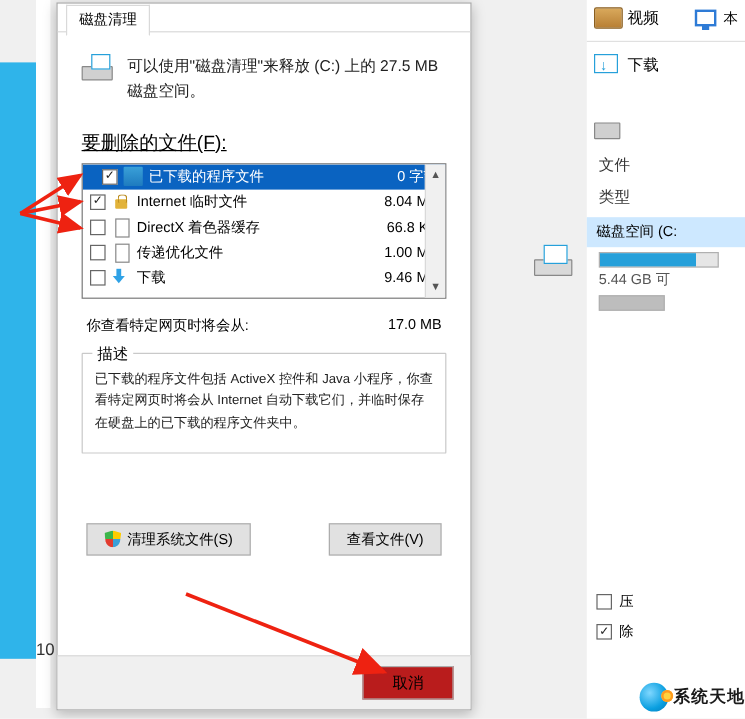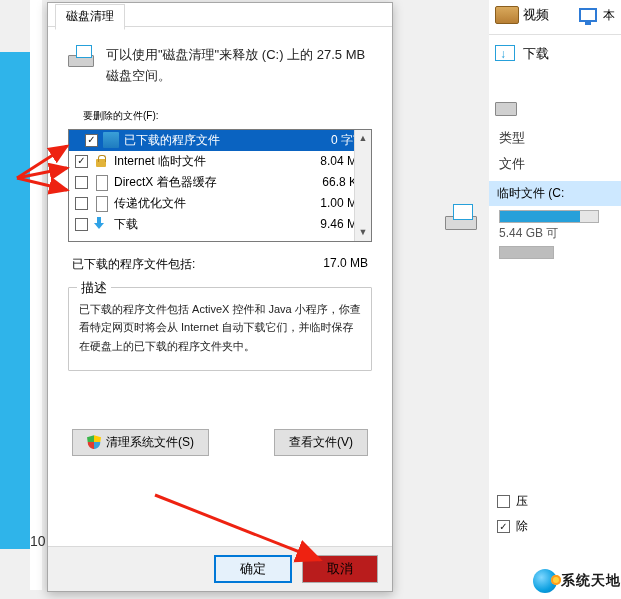--- a/index.html
+++ b/index.html
@@ -6,21 +6,21 @@
   body { width: 621px; height: 599px; background: #f0f0f0; position: relative; overflow: hidden; }
   .bg-left { position: absolute; left: 0; top: 52px; width: 30px; bottom: 50px; background: #2fb4ea; }
   .bg-top { position: absolute; left: 30px; top: 0; width: 12px; height: 590px; background: #fff; }
   .dialog { position: absolute; left: 47px; top: 2px; width: 346px; height: 590px; background: #fff; border: 1px solid #a7a7a7; box-shadow: 0 3px 10px rgba(0,0,0,.25); }
   .tab-strip { height: 24px; border-bottom: 1px solid #d9d9d9; padding-left: 7px; }
   .tab { display: inline-block; border: 1px solid #d9d9d9; border-bottom-color: #fff; background: #fff; padding: 3px 10px 4px; position: relative; top: 1px; }
   .hdr { display: flex; align-items: flex-start; padding: 18px 20px 10px 20px; }
   .hdr-ico { width: 28px; height: 24px; margin-right: 10px; position: relative; }
   .hdr-txt { flex: 1; font-size: 13px; line-height: 1.6; color: #222; }
   .section { padding: 0 20px; }
-  .lbl { font-size: 10px; margin: 12px 15px 6px; }
+  .lbl { font-size: 16px; margin: 12px 0 6px; text-decoration: underline; }
   .listbox { border: 1px solid #7a7a7a; height: 113px; position: relative; background: #fff; display:flex; flex-direction:column; }
   .list-inner { flex:1; overflow:hidden; }
   .row { display: flex; align-items: center; height: 21px; padding: 0 4px 0 6px; }
   .row.sel { background: #0a63c1; color: #fff; padding-left: 16px; }
   .cb { width: 13px; height: 13px; border: 1px solid #666; background: #fff; margin-right: 5px; display: inline-flex; align-items: center; justify-content: center; font-size: 10px; line-height: 1; color: #222; }
   .cb.checked::after { content: "✓"; }
   .rico { width: 16px; height: 16px; margin-right: 5px; display: inline-block; position: relative; }
   .ic-win { background: linear-gradient(#3aa0d8,#1e7bbf); border-radius: 1px; }
   .ic-lock::before { content:""; position:absolute; left:3px; top:6px; width:10px; height:8px; background:#e2b33a; border-radius:1px; }
   .ic-lock::after { content:""; position:absolute; left:5px; top:2px; width:6px; height:6px; border:1.5px solid #b98a1e; border-bottom:none; border-radius:3px 3px 0 0; }
@@ -101,25 +101,25 @@
   <div class="peek-row">
     <span class="peek-ico peek-icon-dl"></span>
     <span class="peek-lbl">下载</span>
   </div>
   <div style="height:24px"></div>
   <div style="position:relative; padding-left:0;">
     <div class="peek-row" style="padding-left:0;">
       <span class="peek-ico peek-icon-drive" style="margin-left:6px;"></span>
     </div>
   </div>
+  <div class="group-lbl">文件</div>
   <div class="group-lbl">类型</div>
-  <div class="group-lbl">文件</div>
   <div style="height:6px"></div>
   <div class="drive-row">
-    <span>临时文件 (C:</span>
+    <span>磁盘空间 (C:</span>
   </div>
   <div class="drive-sub" style="position:relative;">
     <span class="drv2"></span>
     <span class="bar">
         <span class="bar-fill"></span>
       </span>
   </div>
   <div class="drive-txt" style="padding:0 10px;">5.44 GB 可</div>
   <div class="bar-gray"></div>
 
@@ -181,42 +181,41 @@
             <span class="rval">9.46 MB</span>
           </div>
         </div>
       <div class="scrollbar">
         <div class="sbbtn">▲</div>
         <div class="sbbtn">▼</div>
       </div>
     </div>
 
     <div class="total-row">
-      <span>已下载的程序文件包括:</span>
+      <span>你查看特定网页时将会从:</span>
       <span>17.0 MB</span>
     </div>
 
     <div class="desc-box">
       <span class="desc-legend">描述</span>
       <div class="desc-text">已下载的程序文件包括 ActiveX 控件和 Java 小程序，你查看特定网页时将会从 Internet 自动下载它们，并临时保存在硬盘上的已下载的程序文件夹中。</div>
     </div>
 
     <div class="btn-row">
       <span class="btn">
         <span class="shield"></span>
         <span>清理系统文件(S)</span>
       </span>
       <span class="btn">
         <span>查看文件(V)</span>
       </span>
     </div>
   </div>
 
   <div class="dlg-footer">
-    <span class="ok-btn">确定</span>
     <span class="cancel-btn">取消</span>
   </div>
 </div>
 
 <div class="arrow" style="left:12px; top:138px;">
   <svg width="70" height="90">
       <defs>
         <marker id="ah1" markerWidth="8" markerHeight="8" refX="6" refY="3" orient="auto">
           <path d="M0,0 L7,3 L0,6 Z" fill="#e21"></path>
         </marker>

